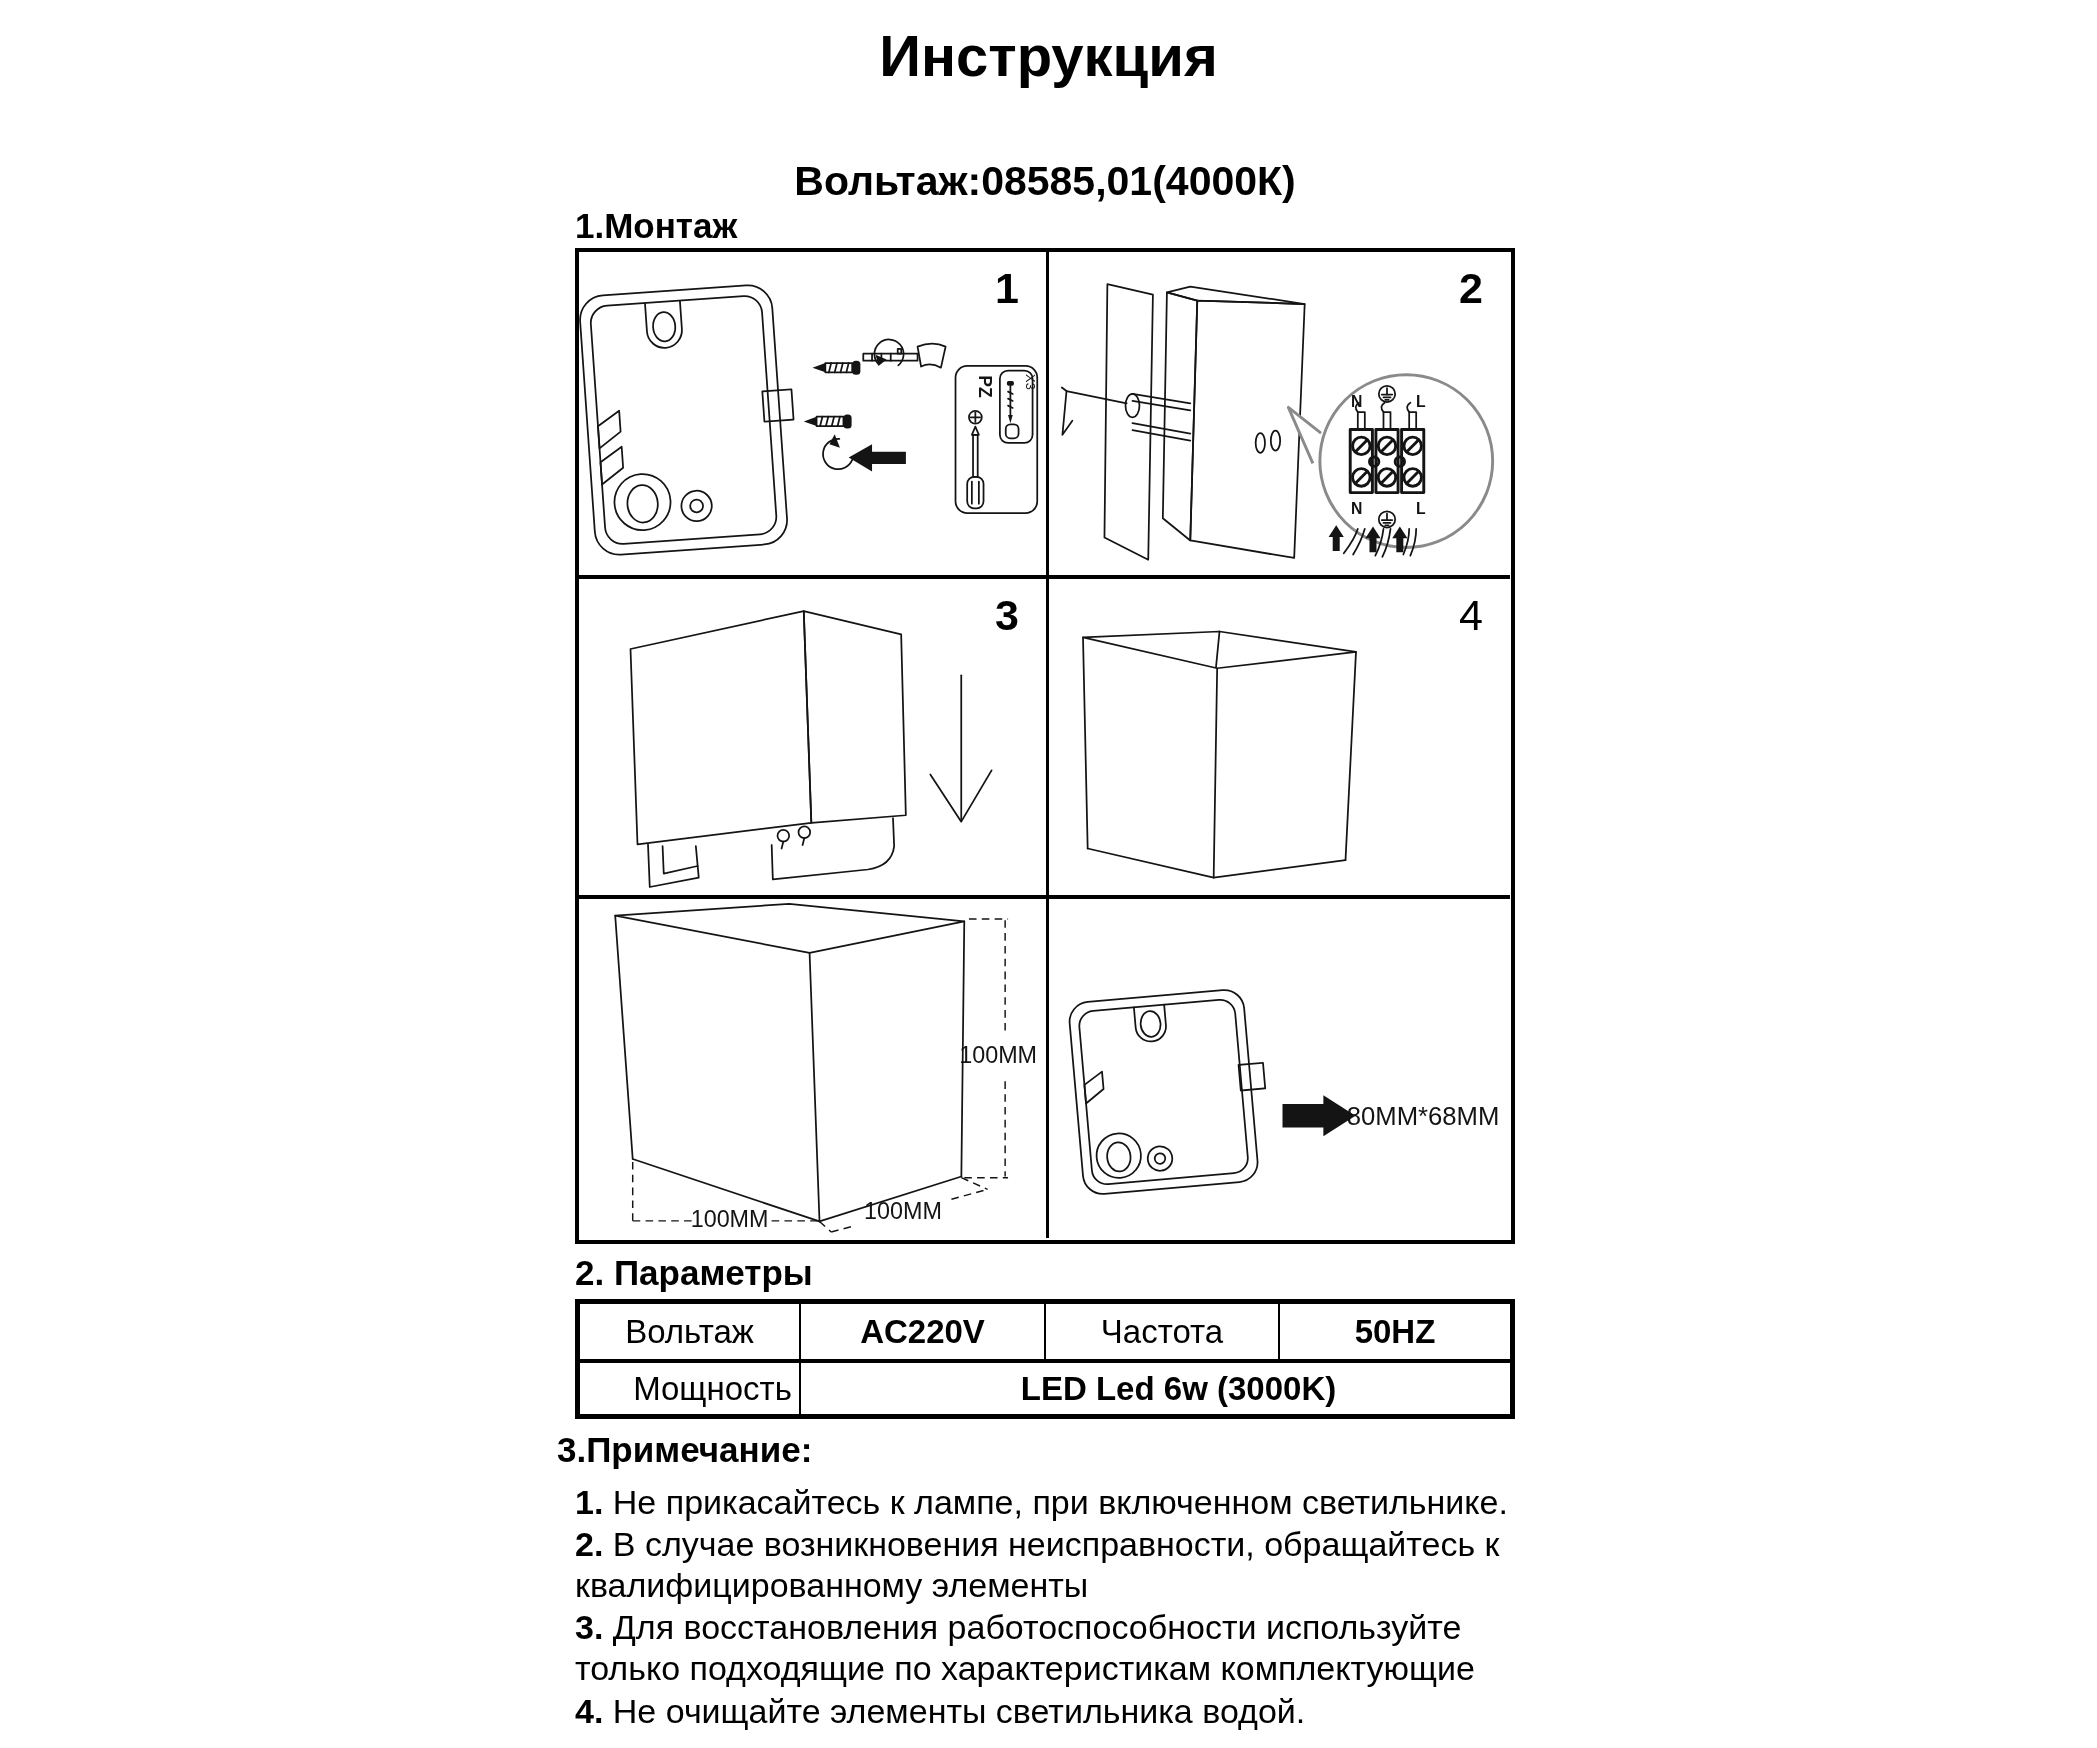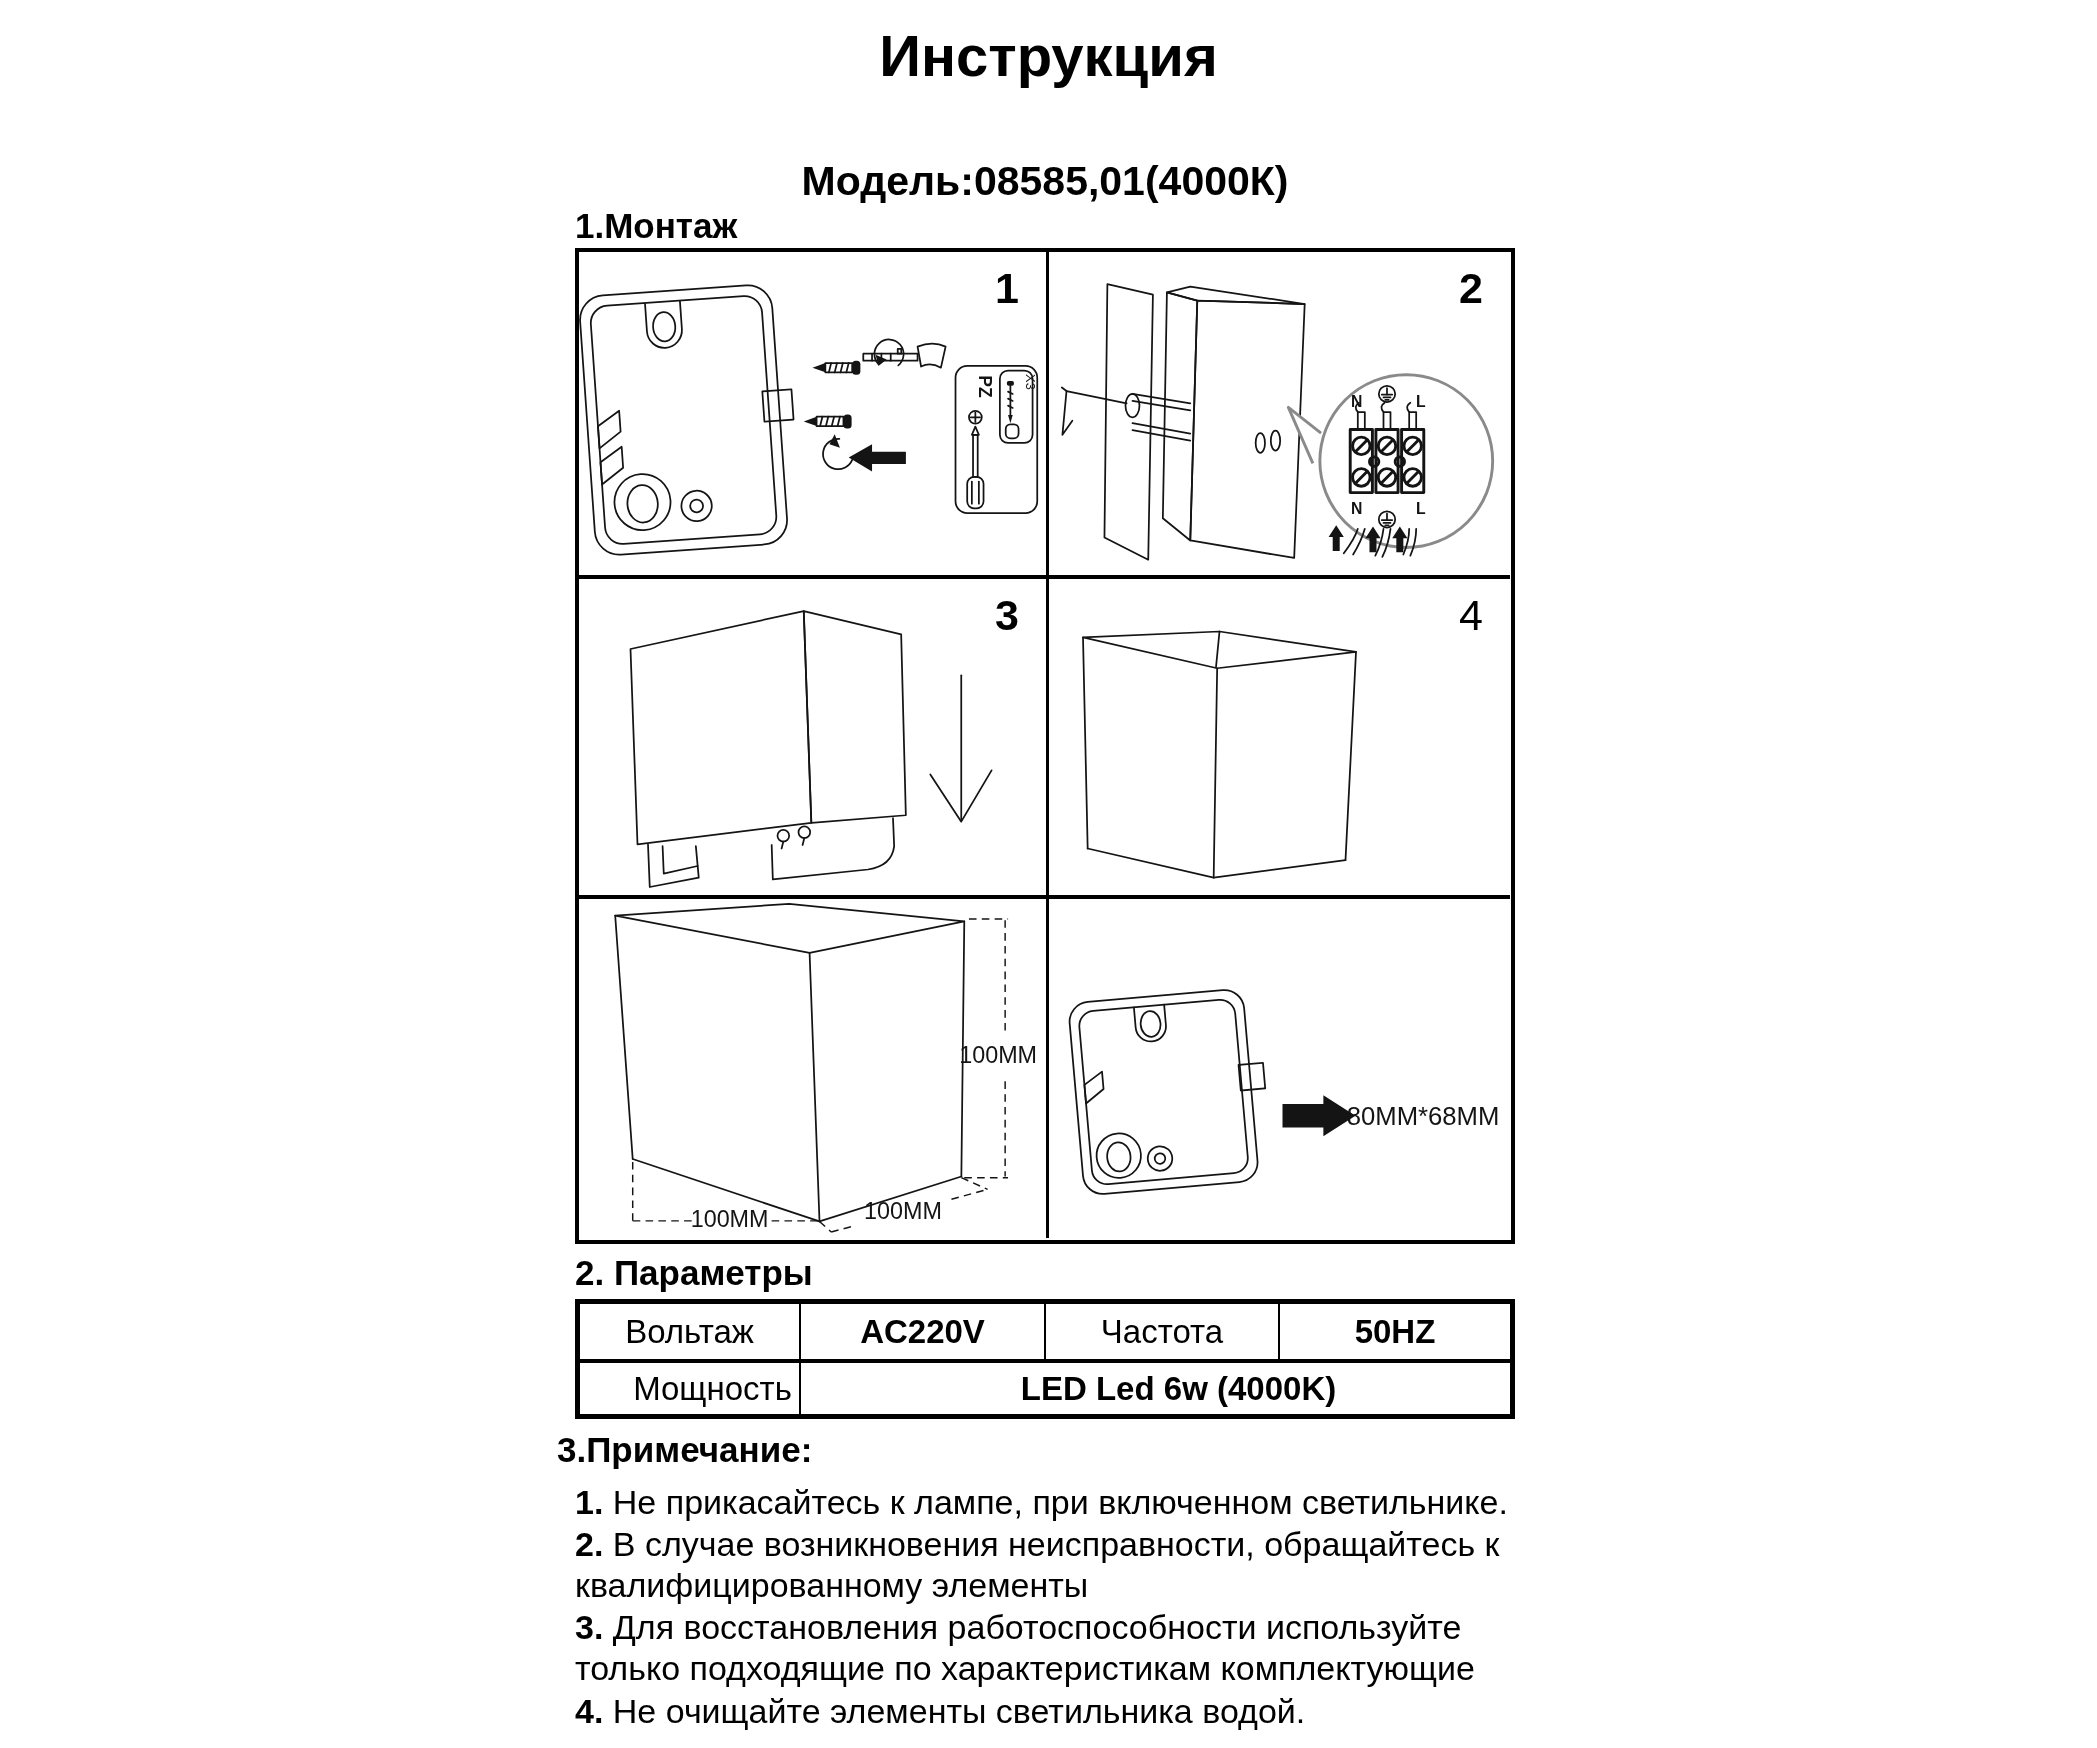--- a/index.html
+++ b/index.html
@@ -50,21 +50,21 @@
   #notes{top:1482px;left:575px;width:973px;font-size:34px;line-height:41px;}
   #notes p{margin:0 0 1.2px 0;}
   #notes b{font-weight:700;}
 </style>
 </head>
 <body>
 
 <div id="page">
 
   <div class="abs" id="doc-title">Инструкция</div>
-  <div class="abs" id="model-line">Модель:08585,01(4000К)</div>
+  <div class="abs" id="model-line">Вольтаж:08585,01(4000К)</div>
   <div class="abs sec-head" id="h-montage">1.Монтаж</div>
 
   <div class="abs" id="grid">
 
     <div class="gc" id="gc1">
       <svg width="467" height="323" viewBox="0 0 800 553">
         <g class="ln" transform="rotate(-4 180 300)">
           <rect x="15" y="65" width="330" height="445" rx="42"></rect>
           <rect x="33" y="83" width="294" height="409" rx="30"></rect>
           <path d="M128,84 L128,132 a30,30 0 1 0 60,0 L188,84"></path>
@@ -312,21 +312,21 @@
 
   <div class="abs" id="ptable">
     <div class="trow trow1">
       <div class="tc r1" style="width:219px;">Вольтаж</div>
       <div class="tc r1 b vline" style="width:245px;">AC220V</div>
       <div class="tc r1 vline" style="width:234px;">Частота</div>
       <div class="tc r1 b vline" style="width:232px;">50HZ</div>
     </div>
     <div class="trow trow2">
       <div class="tc r2" style="width:219px;">Мощность</div>
-      <div class="tc r2 b vline" style="width:711px;">LED  Led 6w (4000K)</div>
+      <div class="tc r2 b vline" style="width:711px;">LED  Led 6w (3000K)</div>
     </div>
   </div>
 
   <div class="abs sec-head" id="h-notes">3.Примечание:</div>
 
   <div class="abs" id="notes">
     <p><b>1.</b><span> Не прикасайтесь к лампе, при включенном светильнике.</span></p>
     <p><b>2.</b><span> В случае возникновения неисправности, обращайтесь к квалифицированному элементы</span></p>
     <p><b>3.</b><span> Для восстановления работоспособности используйте только подходящие по характеристикам комплектующие</span></p>
     <p><b>4.</b><span> Не очищайте элементы светильника водой.</span></p>

